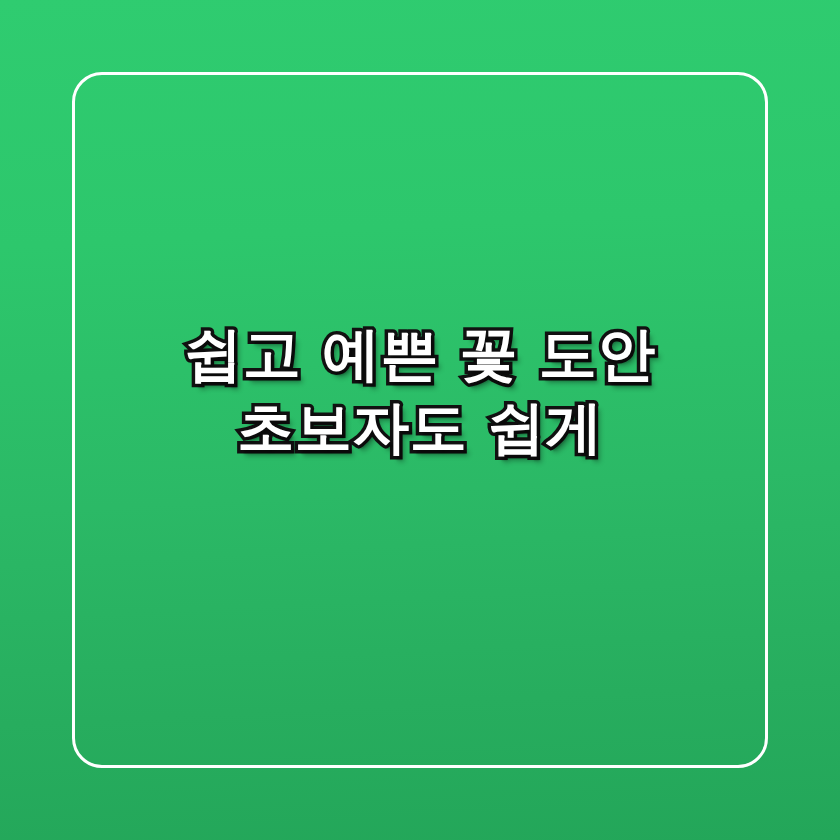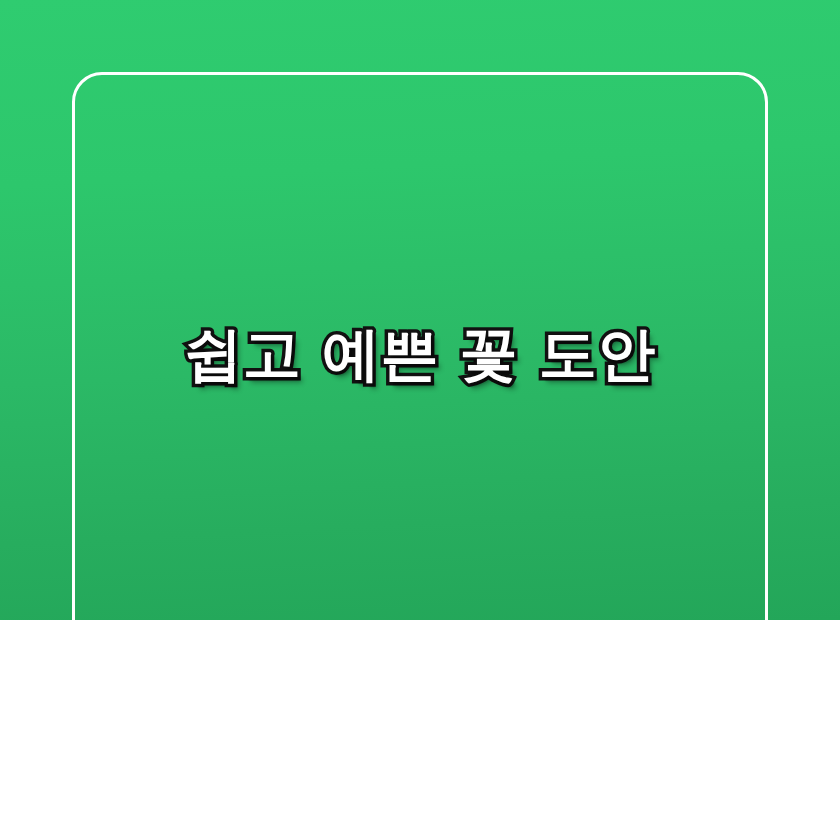--- a/index.html
+++ b/index.html
@@ -5,21 +5,21 @@
 <style>
   html, body {
     margin: 0;
     padding: 0;
     background: #ffffff;
   }
 
   .canvas {
     position: relative;
     width: 840px;
-    height: 620px;
+    height: 840px;
     overflow: hidden;
     font-family: "DejaVu Sans", "Liberation Sans", sans-serif;
     
     background: linear-gradient(177deg,
                 #2fcc70 0%,
                 #2dc76c 28%,
                 #2bb966 58%,
                 #27ad5e 82%,
                 #23a659 100%);
   }
@@ -74,15 +74,16 @@
 </style>
 </head>
 <body>
 
 <div class="canvas">
 
   <div class="frame"></div>
 
   <div class="headline">
     <span class="headline-line line-1">쉽고 예쁜 꽃 도안</span>
+    <span class="headline-line line-2">초보자도 쉽게</span>
   </div>
 
 </div>
 
 </body></html>

